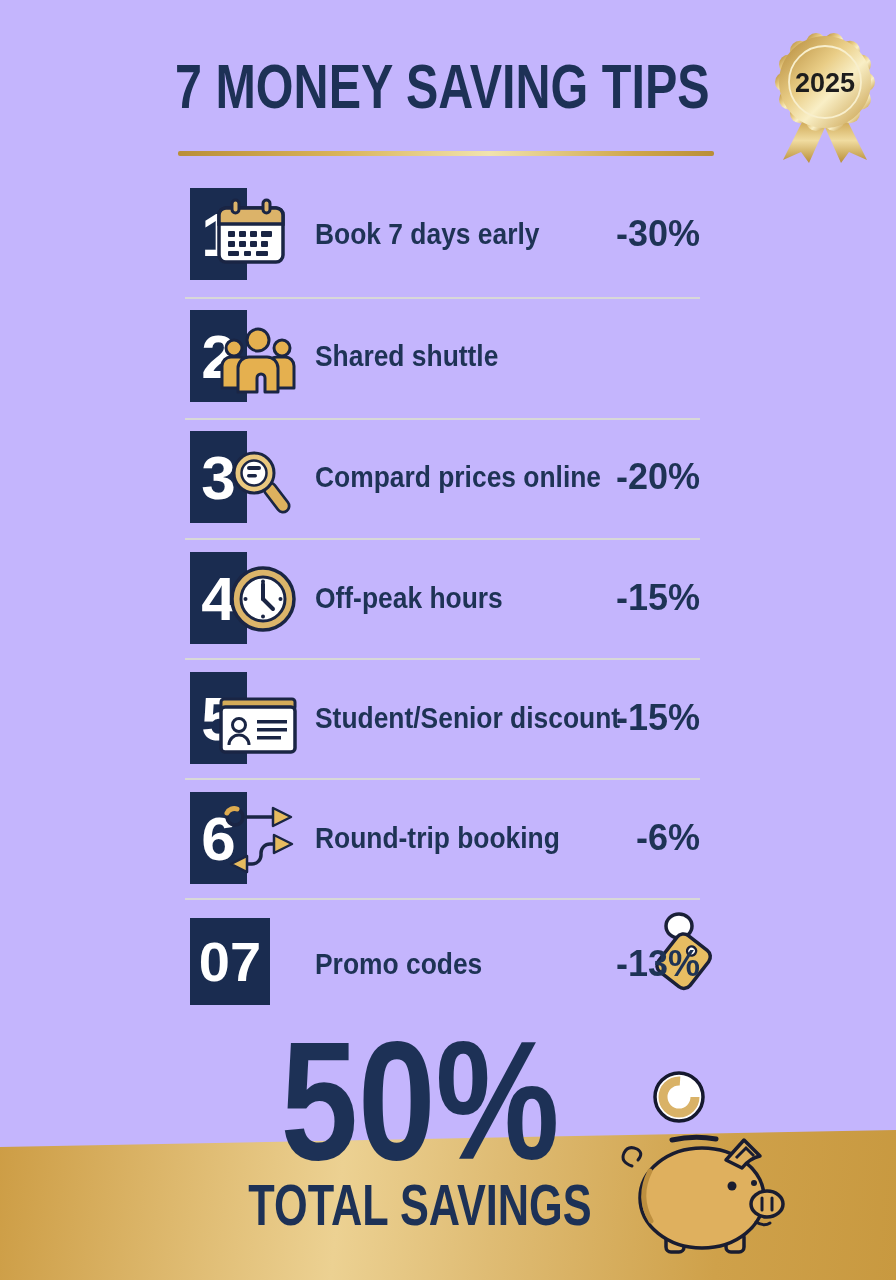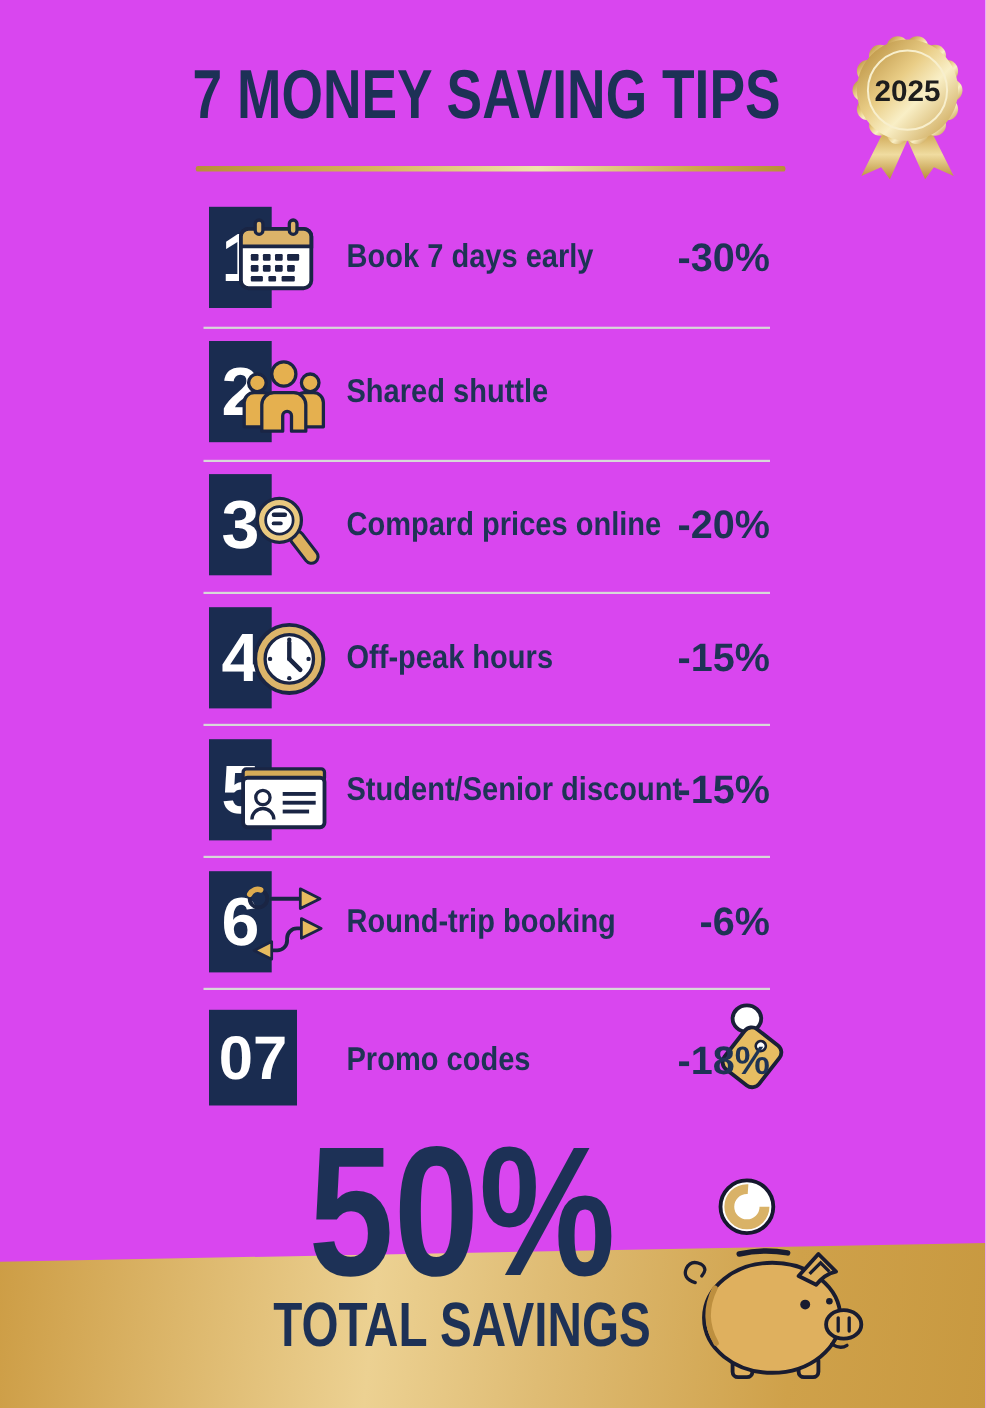--- a/index.html
+++ b/index.html
@@ -1,17 +1,17 @@
 <!DOCTYPE html>
 <html><head>
 <meta charset="utf-8">
 <style>
   html,body{margin:0;padding:0;background:#ffffff;}
   .canvas{
-    position:relative;width:896px;height:1280px;overflow:hidden;background:#d946ef;
+    position:relative;width:896px;height:1280px;overflow:hidden;background:#c4b5fd;
     font-family:"Liberation Sans","DejaVu Sans",sans-serif;font-weight:bold;color:#1d3156;
   }
   .title{
     position:absolute;left:175px;top:50px;font-size:63px;letter-spacing:0;
     transform:scaleX(0.77);transform-origin:left center;white-space:nowrap;color:#1d3156;
   }
   .badge{position:absolute;left:758px;top:22px;width:134px;height:142px;}
   .gold-rule{
     position:absolute;left:178px;top:151px;width:536px;height:5px;
     background:linear-gradient(to right,#b98e38,#d9b359 30%,#f1e3ae 58%,#cfa64a 85%,#b98e38);
@@ -208,21 +208,21 @@
   <div class="row row7" style="top:918px">
     <div class="numsq">07</div>
     <div class="label">Promo codes</div>
     <svg class="tagicon" viewBox="0 0 66 86">
       <ellipse cx="29" cy="16" rx="13" ry="12" fill="#ffffff" stroke="#1a2038" stroke-width="3.5"></ellipse>
       <g transform="rotate(38 33 52)">
         <rect x="13" y="28" width="40" height="46" rx="8" fill="#e7bd62" stroke="#1a2038" stroke-width="3.5"></rect>
         <circle cx="33" cy="38" r="4.5" fill="#ffffff" stroke="#1a2038" stroke-width="2.5"></circle>
       </g>
     </svg>
-    <div class="pct">-18%</div>
+    <div class="pct">-13%</div>
   </div>
 
   <div class="band"></div>
 
   <div class="big-pct">50%</div>
   <div class="total-label">TOTAL SAVINGS</div>
 
   <svg class="coin" viewBox="0 0 58 58">
     <circle cx="29" cy="29" r="24" fill="#ffffff" stroke="#15182e" stroke-width="3.5"></circle>
     <circle cx="29" cy="29" r="16" fill="none" stroke="#d9b267" stroke-width="9" stroke-dasharray="76 25"></circle>

